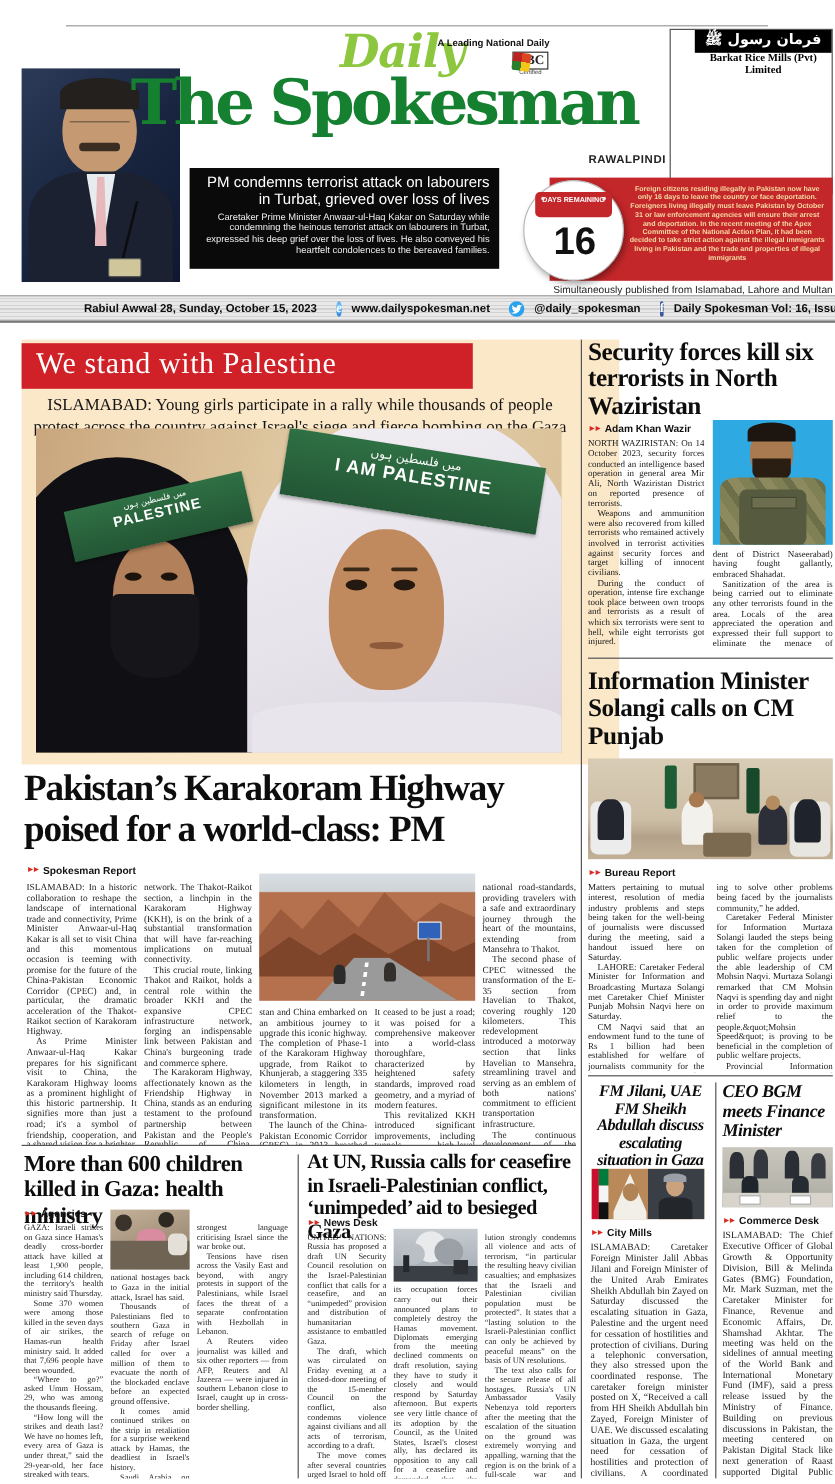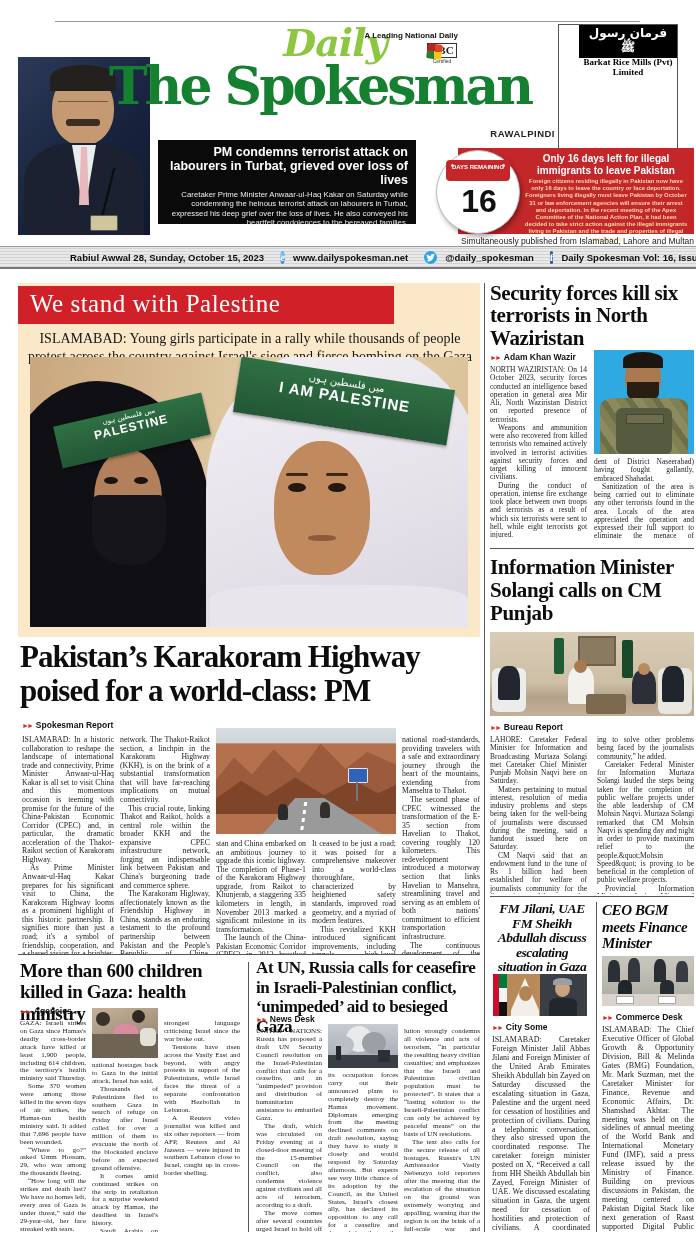--- a/index.html
+++ b/index.html
@@ -20,32 +20,32 @@
   .m-tag{position:absolute;left:362px;top:31px;width:96px;text-align:right;
          font-family:"Liberation Sans",sans-serif;font-weight:bold;font-size:8px;color:#111;}
   .abc-box{position:absolute;left:392px;top:43px;width:30px;text-align:center;padding-left:35px;}
   .abc-a{display:block;border:1px solid #333;font-family:"Liberation Serif",serif;font-weight:bold;
          font-size:11px;color:#222;line-height:13px;}
   .abc-c{display:block;font-family:"Liberation Sans",sans-serif;font-size:5px;color:#333;}
   .abc-glyph{position:absolute;left:427px;top:44px;width:15px;height:15px;
              background:conic-gradient(#d42 0 25%,#f5c518 25% 50%,#2a7f2f 50% 75%,#b22 75%);
              border-radius:2px;transform:rotate(8deg);}
   
-  .urdu-box{position:absolute;left:558px;top:24px;width:120px;height:138px;border:1px solid #555;
+  .urdu-box{position:absolute;left:558px;top:24px;width:136px;height:138px;border:1px solid #555;
             background:#fff;box-sizing:border-box;padding-left:20px;}
   .urdu-h{background:#000;color:#fff;font-size:12px;font-weight:bold;text-align:center;
           padding:1px 2px;direction:rtl;font-family:"DejaVu Sans",sans-serif;}
   .urdu-b{direction:rtl;text-align:justify;font-size:7.5px;line-height:1.45;color:#111;
           padding:2px 4px;font-family:"DejaVu Sans",sans-serif;height:88px;overflow:hidden;}
   .urdu-f{text-align:center;font-weight:bold;font-size:9px;line-height:1.1;color:#000;
           font-family:"Liberation Serif",serif;}
   
   .pm-box{position:absolute;left:158px;top:140px;width:258px;height:84px;background:#0a0a0a;
           color:#fff;box-sizing:border-box;padding:5px 8px;text-align:right;}
-  .pm-box h2{margin:0;font-family:"Liberation Sans",sans-serif;font-size:12.5px;line-height:1.12;font-weight:bold;}
+  .pm-box h2{margin:0;font-family:"Liberation Sans",sans-serif;font-size:12.5px;line-height:1.12;font-weight:normal;}
   .pm-box p{margin:3px 0 0;font-family:"Liberation Sans",sans-serif;font-size:7.8px;line-height:1.2;color:#eee;}
   
   .dl-box{position:absolute;left:458px;top:148px;width:236px;height:86px;background:#c4272a;
           box-sizing:border-box;padding:5px 6px 4px 66px;text-align:center;}
   .dl-box h2{margin:0;color:#fff;font-family:"Liberation Sans",sans-serif;font-weight:bold;
              font-size:10px;line-height:1.15;}
   .dl-box p{margin:2px 0 0;color:#f7d9a2;font-family:"Liberation Sans",sans-serif;font-weight:bold;
             font-size:5.9px;line-height:1.22;text-align:center;}
   .calendar{position:absolute;left:436px;top:150px;width:84px;height:84px;border-radius:50%;
             background:#fff;border:1px solid #bbb;box-shadow:2px 3px 5px rgba(0,0,0,.35);box-sizing:border-box;}
@@ -69,21 +69,21 @@
            background:radial-gradient(circle at 35% 35%,#8fd0ff,#1c7bd4);color:#fff;text-align:center;
            font-family:"Liberation Serif",serif;font-style:italic;font-weight:bold;font-size:11px;line-height:13px;}
   .tw-icon{display:inline-block;width:13px;height:13px;border-radius:50%;background:#2aa3ef;
            vertical-align:-2px;}
   .fb-icon{display:inline-block;width:13px;height:13px;border-radius:2px;background:#3a579a;color:#fff;
            text-align:center;font-family:"Liberation Serif",serif;font-weight:bold;font-size:11px;line-height:13px;}
   
   .vline{position:absolute;width:1px;background:#555;}
   .hline{position:absolute;height:1px;background:#555;}
   
-  .pal-panel{position:absolute;left:18px;top:283px;width:462px;height:354px;background:#fbe8c8;}
+  .pal-panel{position:absolute;left:18px;top:283px;width:462px;height:354px;background:#fbe8c8;padding-left:36px;}
   .pal-banner{position:absolute;left:0;top:3px;width:376px;height:38px;background:#cf2127;
               color:#fff;font-size:25px;padding:4px 0 0 12px;box-sizing:border-box;letter-spacing:.5px;}
   .pal-cap{position:absolute;left:8px;top:47px;width:448px;font-family:Liberation Serif, serif;
            font-size:14px;line-height:1.25;color:#151515;text-align:center;}
   .band{position:absolute;background:linear-gradient(180deg,#2f7044,#235635);color:#fff;text-align:center;
         box-shadow:0 2px 3px rgba(0,0,0,.3);}
   
   .hl{position:absolute;font-weight:bold;color:#0d0d0d;letter-spacing:-.4px;font-family:"Liberation Serif",serif;}
   .hl-i{font-style:italic;}
   .byline{position:absolute;font-family:"Liberation Sans",sans-serif;font-weight:bold;font-size:8.5px;
@@ -130,21 +130,20 @@
     <div class="urdu-h">فرمان رسول ﷺ</div>
     <div class="urdu-f">Barkat Rice Mills (Pvt) Limited</div>
   </div>
 
   <div class="pm-box">
     <h2>PM condemns terrorist attack on labourers in Turbat, grieved over loss of lives</h2>
     <p>Caretaker Prime Minister Anwaar-ul-Haq Kakar on Saturday while condemning the heinous terrorist attack on labourers in Turbat, expressed his deep grief over the loss of lives. He also conveyed his heartfelt condolences to the bereaved families.</p>
   </div>
 
   <div class="dl-box">
-    <h2>Only 16 days left for illegal immigrants to leave Pakistan</h2>
     <p>Foreign citizens residing illegally in Pakistan now have only 16 days to leave the country or face deportation. Foreigners living illegally must leave Pakistan by October 31 or law enforcement agencies will ensure their arrest and deportation. In the recent meeting of the Apex Committee of the National Action Plan, it had been decided to take strict action against the illegal immigrants living in Pakistan and the trade and properties of illegal immigrants</p>
   </div>
   <div class="calendar">
     <div class="cal-tab">DAYS REMAINING</div>
     <div class="cal-dot" style="left:14px;"></div>
     <div class="cal-dot" style="right:14px;"></div>
     <div class="cal-num">16</div>
   </div>
   <div class="published">Simultaneously published from Islamabad, Lahore and Multan</div>
 
@@ -241,22 +240,22 @@
     <div class="ph" style="left:148px;top:31px;width:12px;height:12px;border-radius:50%;background:#b58b60;"></div>
     <div class="ph" style="left:168px;top:36px;width:34px;height:46px;background:#e8e6e0;border-radius:6px;"></div>
     <div class="ph" style="left:172px;top:34px;width:22px;height:36px;background:#1f232c;border-radius:40% 40% 10% 10%;"></div>
     <div class="ph" style="left:96px;top:62px;width:40px;height:20px;background:#7c6a50;border-radius:3px;"></div>
   </div>
   <div class="byline" style="left:490px;top:722px;">
     <span class="by-ic">►►</span>
     <span>Bureau Report</span>
   </div>
   <div class="col f75" style="left:490px;top:736px;width:97px;height:158px;">
+      <p>Matters pertaining to mutual interest, resolution of media industry problems and steps being taken for the well-being of journalists were discussed during the meeting, said a handout issued here on Saturday.</p>
       <p>LAHORE: Caretaker Federal Minister for Information and Broadcasting Murtaza Solangi met Caretaker Chief Minister Punjab Mohsin Naqvi here on Saturday.</p>
-      <p>Matters pertaining to mutual interest, resolution of media industry problems and steps being taken for the well-being of journalists were discussed during the meeting, said a handout issued here on Saturday.</p>
       <p>CM Naqvi said that an endowment fund to the tune of Rs 1 billion had been established for welfare of journalists community for the first time. “We are also endeavour-</p>
     </div>
   <div class="col f75" style="left:597px;top:736px;width:97px;height:158px;">
       <p>ing to solve other problems being faced by the journalists community,” he added.</p>
       <p>Caretaker Federal Minister for Information Murtaza Solangi lauded the steps being taken for the completion of public welfare projects under the able leadership of CM Mohsin Naqvi. Murtaza Solangi remarked that CM Mohsin Naqvi is spending day and night in order to provide maximum relief to the people.&amp;quot;Mohsin Speed&amp;quot; is proving to be beneficial in the completion of public welfare projects.</p>
       <p>Provincial Information Minister Amir Mir and Secretary Information Ali Nawaz Malik were also present on the occasion.</p>
     </div>
 
   <div class="hl" style="left:20px;top:640px;width:462px;font-size:31px;line-height:1.1;letter-spacing:-1px;">Pakistan’s Karakoram Highway poised for a world-class: PM</div>
   <div class="byline" style="left:22px;top:720px;">
@@ -359,21 +358,21 @@
     <div class="ph" style="left:6px;top:28px;width:8px;height:14px;background:#111;"></div>
     <div class="ph" style="left:18px;top:4px;width:28px;height:38px;background:#f2efe8;clip-path:polygon(50% 0,100% 85%,100% 100%,0 100%,0 85%);"></div>
     <div class="ph" style="left:26px;top:12px;width:13px;height:15px;border-radius:50%;background:#b08457;"></div>
     <div class="ph" style="left:47px;top:0;width:47px;height:42px;background:#3a3f46;"></div>
     <div class="ph" style="left:62px;top:6px;width:15px;height:17px;border-radius:50%;background:#caa27e;"></div>
     <div class="ph" style="left:60px;top:4px;width:19px;height:7px;border-radius:50% 50% 0 0;background:#9aa0a6;"></div>
     <div class="ph" style="left:56px;top:24px;width:28px;height:18px;background:#23262b;border-radius:30% 30% 0 0;"></div>
   </div>
   <div class="byline" style="left:492px;top:1022px;">
     <span class="by-ic">►►</span>
-    <span>City Some</span>
+    <span>City Mills</span>
   </div>
   <div class="col f80" style="left:492px;top:1036px;width:98px;height:196px;">
       <p>ISLAMABAD: Caretaker Foreign Minister Jalil Abbas Jilani and Foreign Minister of the United Arab Emirates Sheikh Abdullah bin Zayed on Saturday discussed the escalating situation in Gaza, Palestine and the urgent need for cessation of hostilities and protection of civilians. During a telephonic conversation, they also stressed upon the coordinated response. The caretaker foreign minister posted on X, “Received a call from HH Sheikh Abdullah bin Zayed, Foreign Minister of UAE. We discussed escalating situation in Gaza, the urgent need for cessation of hostilities and protection of civilians. A coordinated response was emphasised.”</p>
     </div>
 
   <div class="hl hl-i" style="left:602px;top:902px;width:94px;font-size:15px;line-height:1.1;">CEO BGM meets Finance Minister</div>
   <div class="photo" style="left:602px;top:956px;width:92px;height:50px;background:linear-gradient(180deg,#c9c6bd 0%,#b4b3aa 70%,#8f9a94 100%);">
     <div class="ph" style="left:6px;top:4px;width:12px;height:22px;background:#2c2f36;border-radius:40% 40% 0 0;"></div>
     <div class="ph" style="left:26px;top:2px;width:12px;height:24px;background:#34373e;border-radius:40% 40% 0 0;"></div>
     <div class="ph" style="left:52px;top:3px;width:12px;height:23px;background:#2a2d33;border-radius:40% 40% 0 0;"></div>

